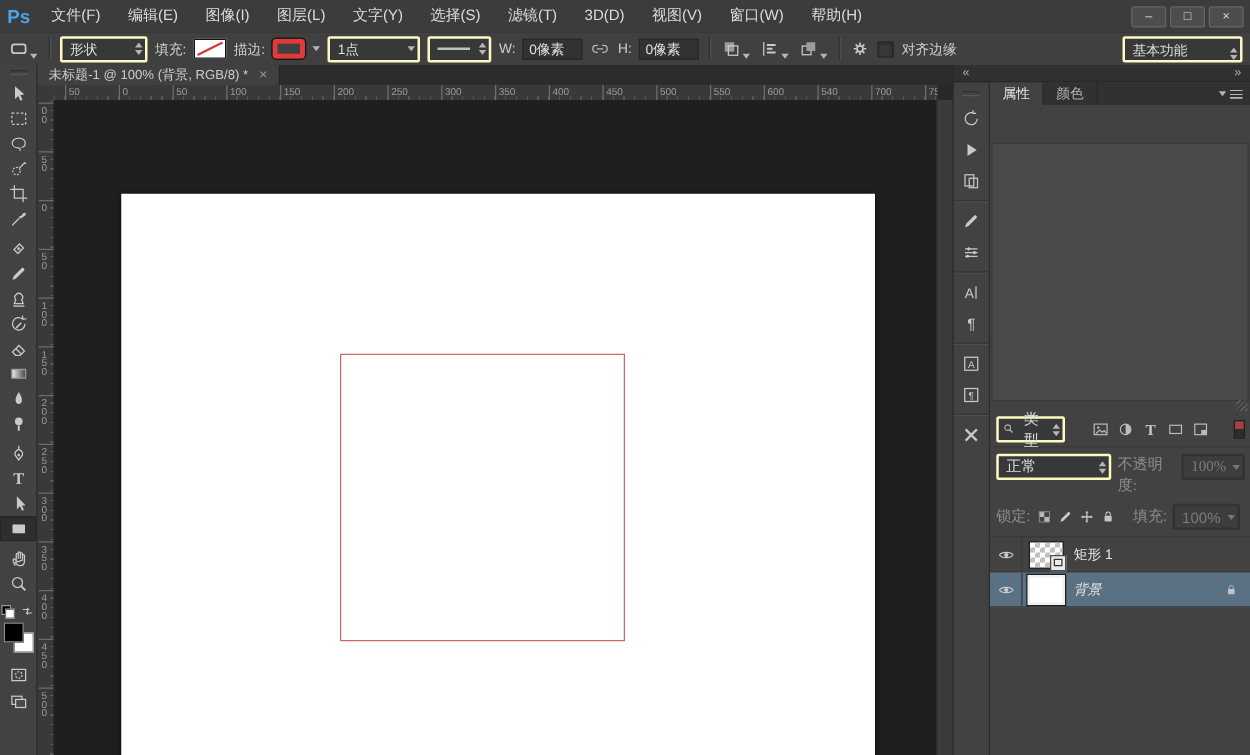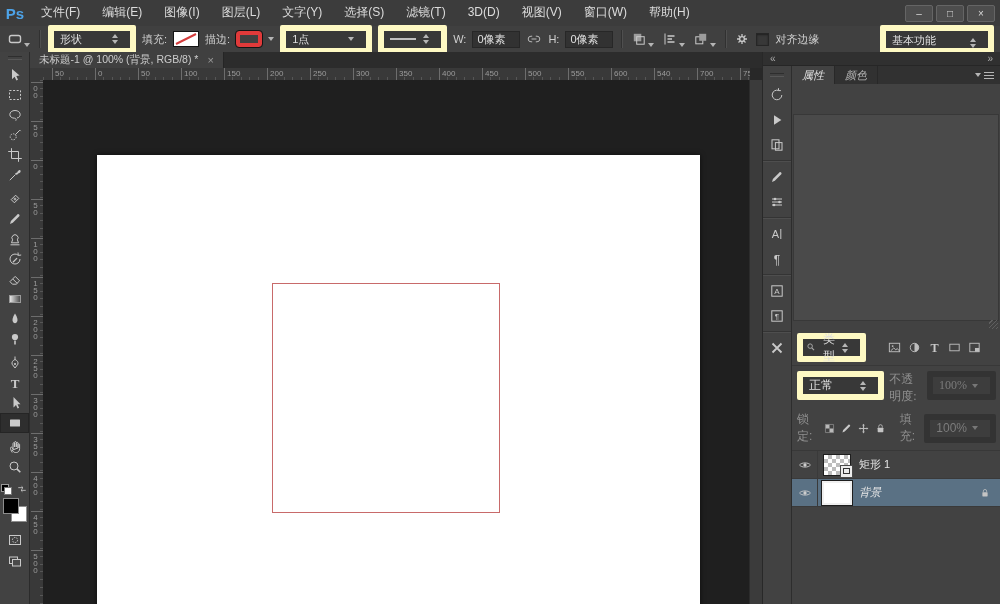--- a/index.html
+++ b/index.html
@@ -14,22 +14,22 @@
   .menus{display:flex;height:100%;}
   .menu-item{padding:0 11px;line-height:25px;font-size:12px;color:#dcdcdc;cursor:default;white-space:nowrap;}
   .win-controls{margin-left:auto;display:flex;gap:3px;padding-right:5px;}
   .win-btn{width:28px;height:17px;background:#4d4d4d;border:1px solid #656565;border-radius:2px;
            color:#d8d8d8;font-size:10px;line-height:15px;text-align:center;padding:0;}
   
   .optionsbar{position:absolute;left:0;top:26px;right:0;height:26px;background:#404040;
               border-bottom:1px solid #272727;display:flex;align-items:center;gap:6px;
               padding:0 6px;font-size:11px;white-space:nowrap;}
   .vsep{width:1px;height:18px;background:#313131;box-shadow:1px 0 0 #4f4f4f;margin:0 2px;flex:0 0 auto;}
-  .combo{height:17px;background:#383838;border:6px solid #fef9c3;border-radius:2px;display:flex;
-         align-items:center;padding:0 12px 0 6px;gap:5px;color:#dedede;}
+  .combo{height:17px;background:#383838;border:2px solid #fef9c3;border-radius:2px;display:flex;
+         align-items:center;padding:0 2px 0 6px;gap:5px;color:#dedede;}
   .stepper{display:flex;flex-direction:column;gap:2px;margin-left:2px;}
   .stepper i{width:0;height:0;border-left:3px solid transparent;border-right:3px solid transparent;}
   .stepper .up{border-bottom:4px solid #b5b5b5;}
   .stepper .down{border-top:4px solid #b5b5b5;}
   .caret{width:0;height:0;border-left:3px solid transparent;border-right:3px solid transparent;
          border-top:4px solid #b5b5b5;}
   .opt-label{color:#cfcfcf;}
   .swatch{position:relative;width:24px;height:14px;flex:0 0 auto;}
   .fill-swatch{background:#fff;border:1px solid #141414;}
   .fill-swatch svg{position:absolute;left:0;top:0;}
@@ -82,21 +82,21 @@
   .shape-rect{position:absolute;left:175px;top:128px;width:226px;height:228px;border:1px solid #c86a6a;}
   
   .collapse-bar{position:absolute;left:763px;top:52px;right:0;height:13px;background:#303030;
                 border-bottom:1px solid #262626;display:flex;justify-content:space-between;align-items:center;
                 padding:0 7px;color:#ababab;font-size:10px;line-height:1;}
   .dockstrip{position:absolute;left:763px;top:66px;width:28px;bottom:0;background:#424242;
              border-right:1px solid #2d2d2d;display:flex;flex-direction:column;align-items:center;padding-top:3px;}
   .strip-btn{width:28px;height:25px;display:flex;align-items:center;justify-content:center;flex:0 0 auto;}
   .strip-sep{width:28px;height:1px;background:#343434;box-shadow:0 1px 0 #4e4e4e;margin:3px 0;flex:0 0 auto;}
   .panelcol{position:absolute;left:792px;top:66px;right:0;bottom:0;background:#424242;}
-  .ptabs{height:18px;background:#313131;display:flex;align-items:stretch;font-style:italic;}
+  .ptabs{height:18px;background:#313131;display:flex;align-items:stretch;}
   .ptab{padding:0 10px;line-height:18px;font-size:11px;color:#b2b2b2;background:#313131;border-right:1px solid #282828;}
   .ptab.active{background:#424242;color:#e4e4e4;}
   .panel-menu{margin-left:auto;display:flex;align-items:center;gap:3px;padding:0 6px;}
   .pm-caret{width:0;height:0;border-left:3px solid transparent;border-right:3px solid transparent;border-top:4px solid #b5b5b5;}
   .pm-bars{width:10px;height:7px;background:repeating-linear-gradient(#b5b5b5 0 1px,transparent 1px 3px);}
   .props-panel{position:absolute;left:0;top:0;right:0;height:264px;}
   .props-content{position:absolute;left:0;top:18px;right:0;bottom:0;background:#424242;}
   .noprops{padding:7px 10px 0;font-size:11px;color:#dedede;}
   .props-body{position:absolute;left:1px;right:1px;top:30px;bottom:9px;background:#4a4a4a;border:1px solid #383838;}
   .props-grip{position:absolute;right:2px;bottom:1px;width:9px;height:9px;

